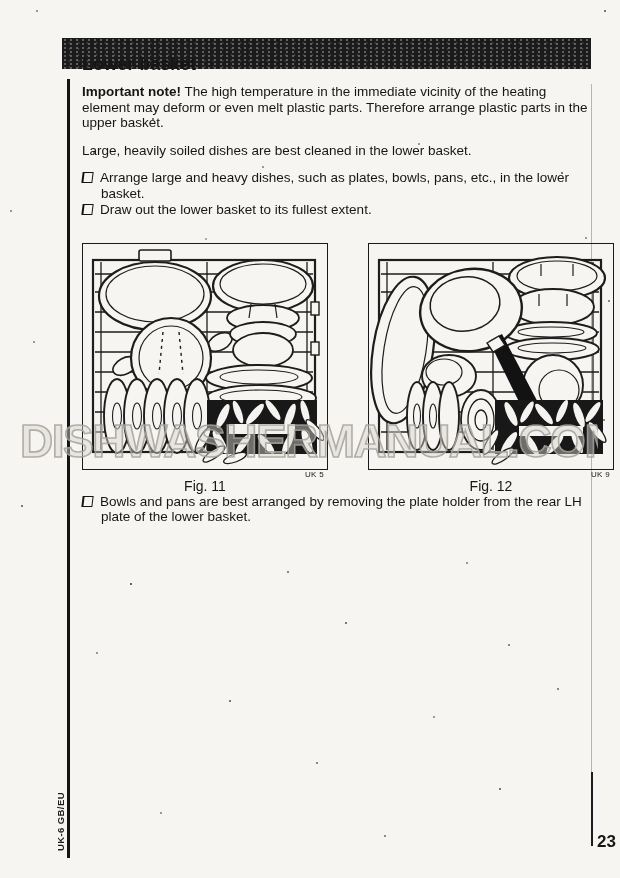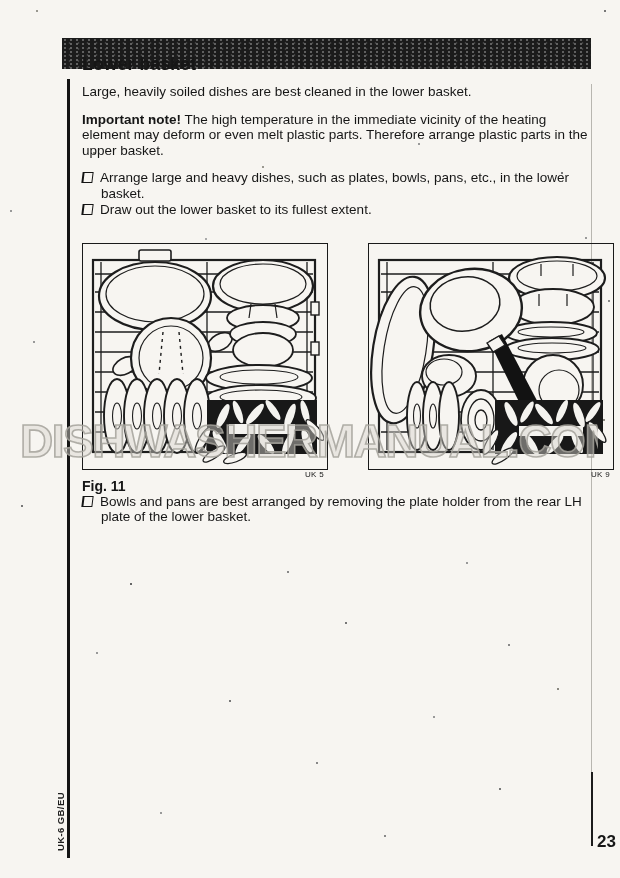--- a/index.html
+++ b/index.html
@@ -45,21 +45,21 @@
     border:1.5px solid #141414; border-left-width:2.5px;
     transform:skewX(-7deg); position:relative; top:1px; text-indent:0;
   }
 
   .figures{display:flex; gap:40px; margin-top:25px;}
   .figure{margin:0; position:relative;}
   .figbox{
     width:244px; height:225px; border:1.7px solid #1a1a1a; position:relative; background:transparent;
   }
   .figcode{position:absolute; right:3px; bottom:-10px; font-size:8px; letter-spacing:.3px;}
-  .figcaption{font-weight:bold; font-size:14px; margin-top:8px;}
+  .figcaption{font-weight:normal; font-size:14px; margin-top:8px;text-align:center;}
 
   .bottom-bullet{margin-top:16px;}
 
   .watermark{
     position:absolute; left:20px; top:414px; width:578px; z-index:6;
     font-size:46px; font-weight:bold; letter-spacing:-1.5px; white-space:nowrap; overflow:hidden;
     color:rgba(216,213,207,.45);
     -webkit-text-stroke:1.6px rgba(165,162,155,.85);
     pointer-events:none;
   }
@@ -76,22 +76,22 @@
 
 <div class="page">
   <div class="specks"></div>
   <div class="top-bar"></div>
   <div class="left-rule"></div>
   <div class="right-rule"></div>
   <div class="right-rule-dark"></div>
 
   <div class="content">
     <h1>Lower basket</h1>
+    <p class="body-text note"><b>Important note!</b> <span>The high temperature in the immediate vicinity of the heating element may deform or even melt plastic parts. Therefore arrange plastic parts in the upper basket.</span></p>
     <p class="body-text">Large, heavily soiled dishes are best cleaned in the lower basket.</p>
-    <p class="body-text note"><b>Important note!</b> <span>The high temperature in the immediate vicinity of the heating element may deform or even melt plastic parts. Therefore arrange plastic parts in the upper basket.</span></p>
 
     <ul class="bullets">
       <li><span class="chk"></span><span>Arrange large and heavy dishes, such as plates, bowls, pans, etc., in the lower basket.</span></li>
       <li><span class="chk"></span><span>Draw out the lower basket to its fullest extent.</span></li>
     </ul>
 
     <div class="figures">
 
       <figure class="figure">
         <div class="figbox">
@@ -262,20 +262,21 @@
               </g>
               <g fill="#f7f5f1" stroke="#1d1d1d" stroke-width="1.3">
                 <ellipse cx="122" cy="198" rx="4" ry="14" transform="rotate(30 122 198)"></ellipse>
                 <ellipse cx="134" cy="212" rx="4" ry="13" transform="rotate(55 134 212)"></ellipse>
                 <ellipse cx="228" cy="188" rx="4" ry="13" transform="rotate(-40 228 188)"></ellipse>
               </g>
             </g>
           </svg>
           <span class="figcode">UK 9</span>
         </div>
+        <figcaption class="figcaption">Fig. 12</figcaption>
       </figure>
 
     </div>
 
     <ul class="bullets bottom-bullet">
       <li><span class="chk"></span><span>Bowls and pans are best arranged by removing the plate holder from the rear LH plate of the lower basket.</span></li>
     </ul>
   </div>
 
   <div class="watermark">DISHWASHERMANUAL.COM</div>

